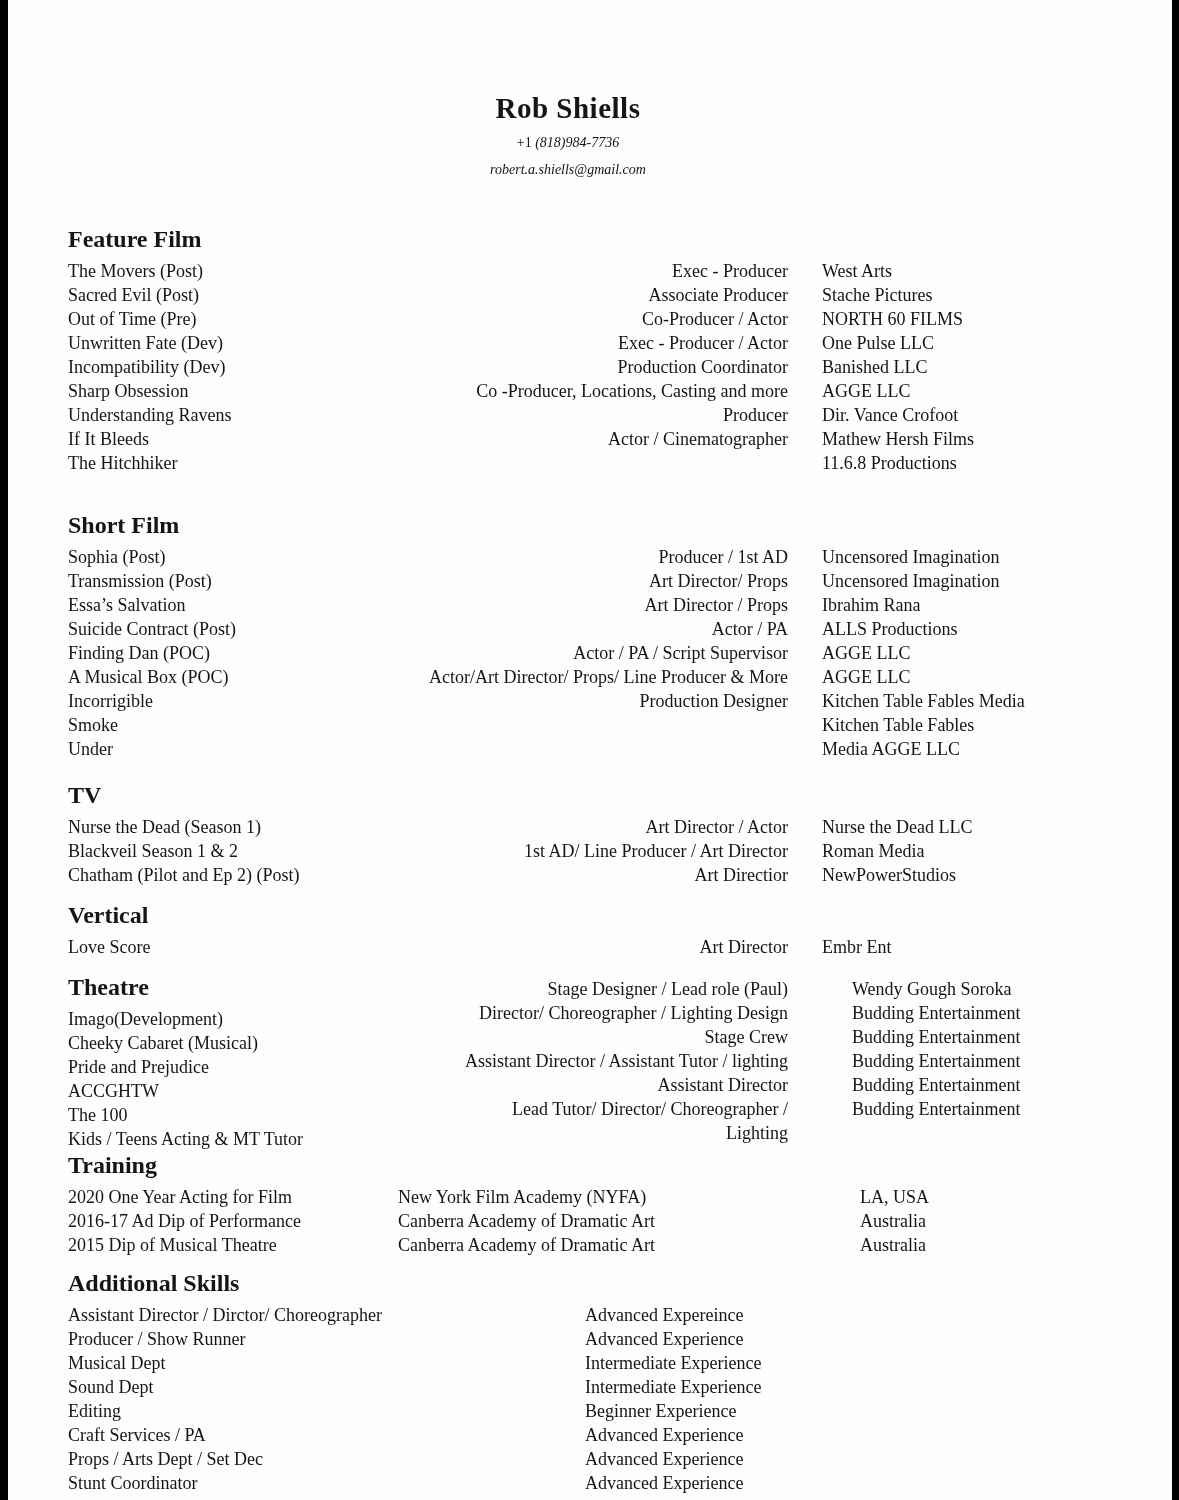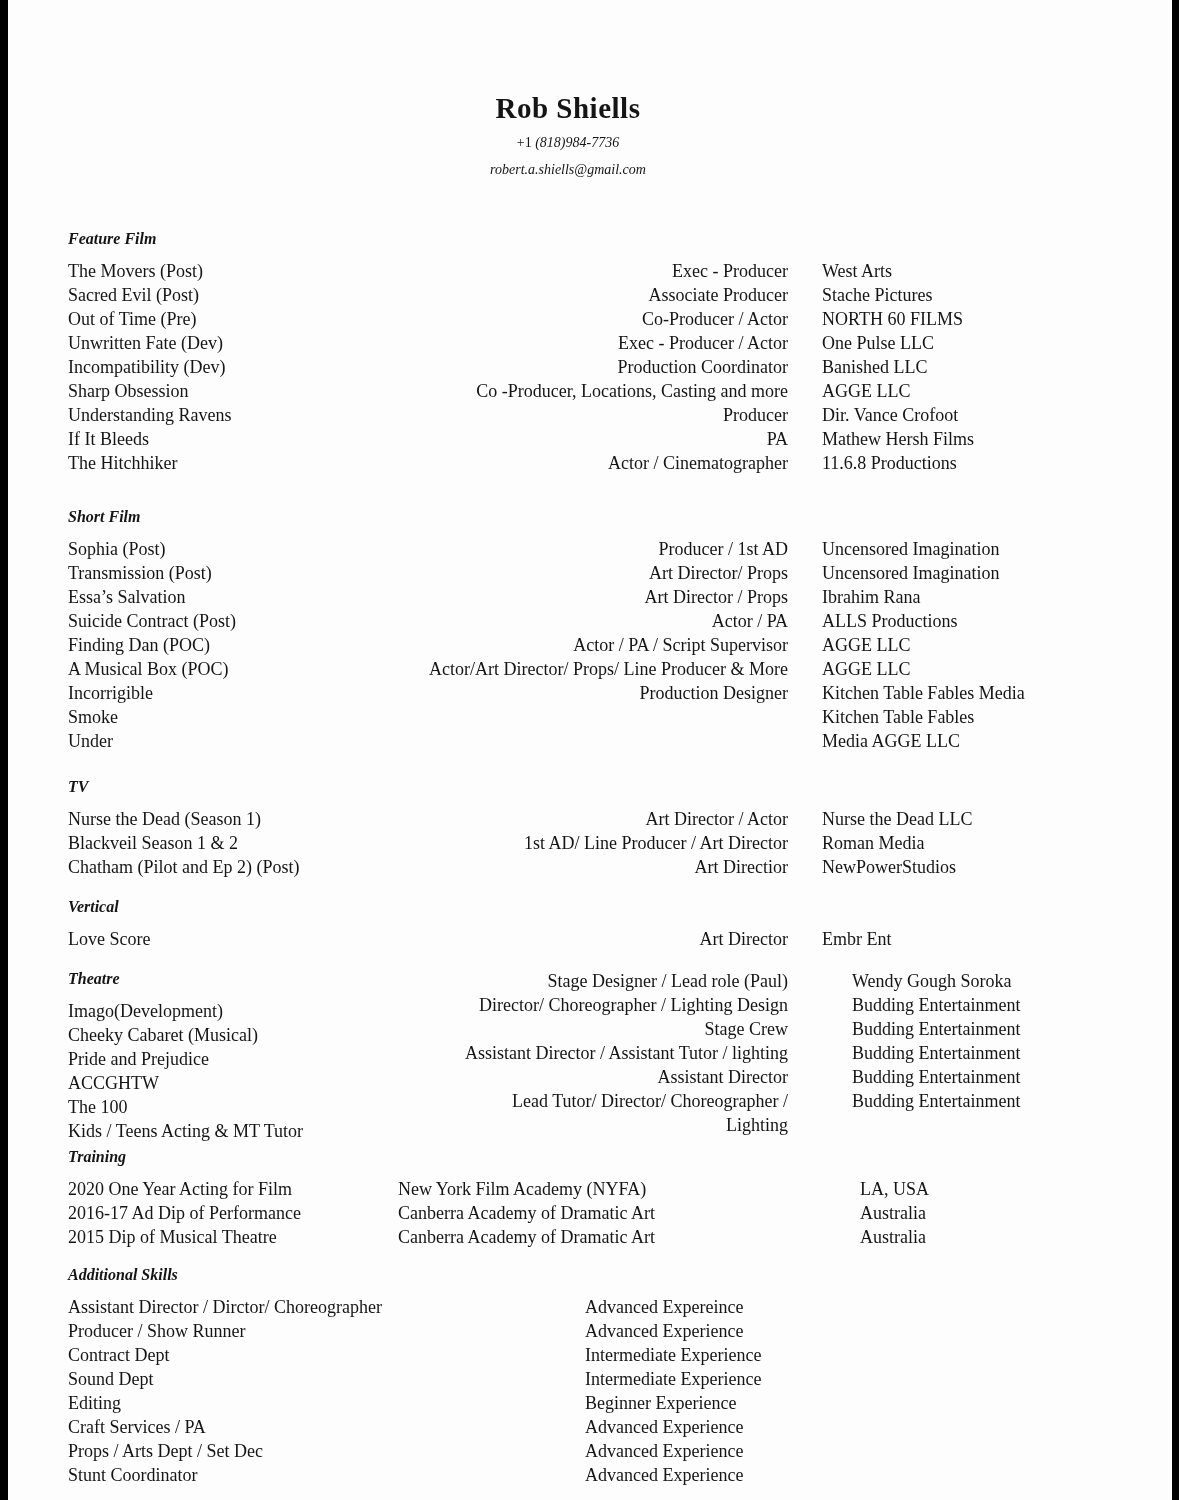--- a/index.html
+++ b/index.html
@@ -31,36 +31,35 @@
   }
   .it{font-style:italic;}
   
   .section{
     display:grid;
     grid-template-columns:290px 430px 1fr;
     width:100%;
   }
   .sec-title{
     margin:0 0 8px 0;
-    font-size:16px;
+    font-size:24px;
     font-weight:bold;
-    font-style:italic;
     line-height:24px;
   }
   .line{
     font-size:18px;
     line-height:24px;
     white-space:nowrap;
   }
   .col-roles{text-align:right;margin-top:32px;}
   .col-roles .line{white-space:normal;}
   .col-companies{margin-top:32px;padding-left:34px;}
   
   .sec-feature-film{margin-top:44px;}
-  .sec-short-film{margin-top:30px;}
+  .sec-short-film{margin-top:38px;}
   .sec-tv{margin-top:22px;}
   .sec-vertical{margin-top:16px;}
   .sec-theatre{margin-top:16px;}
   .sec-training{margin-top:2px;}
   .sec-additional-skills{margin-top:14px;}
   .sec-theatre .col-roles,
   .sec-theatre .col-companies{margin-top:2px;}
   .sec-theatre .col-companies{padding-left:64px;}
   .sec-training .col-roles{text-align:left;padding-left:40px;}
   .sec-training .col-companies{padding-left:72px;}
@@ -94,21 +93,20 @@
           <div class="line">The Hitchhiker</div>
         </div>
         <div class="col col-roles">
           <div class="line">Exec - Producer</div>
           <div class="line">Associate Producer</div>
           <div class="line">Co-Producer / Actor</div>
           <div class="line">Exec - Producer / Actor</div>
           <div class="line">Production Coordinator</div>
           <div class="line">Co -Producer, Locations, Casting and more</div>
           <div class="line">Producer</div>
-          <div class="line">PA</div>
           <div class="line">Actor / Cinematographer</div>
         </div>
         <div class="col col-companies">
           <div class="line">West Arts</div>
           <div class="line">Stache Pictures</div>
           <div class="line">NORTH 60 FILMS</div>
           <div class="line">One Pulse LLC</div>
           <div class="line">Banished LLC</div>
           <div class="line">AGGE LLC</div>
           <div class="line">Dir. Vance Crofoot</div>
@@ -224,21 +222,21 @@
           <div class="line">LA, USA</div>
           <div class="line">Australia</div>
           <div class="line">Australia</div>
         </div>
       </section>
       <section class="section sec-additional-skills">
         <div class="col col-left">
           <h2 class="sec-title">Additional Skills</h2>
           <div class="line">Assistant Director / Dirctor/ Choreographer</div>
           <div class="line">Producer / Show Runner</div>
-          <div class="line">Contract Dept</div>
+          <div class="line">Musical Dept</div>
           <div class="line">Sound Dept</div>
           <div class="line">Editing</div>
           <div class="line">Craft Services / PA</div>
           <div class="line">Props / Arts Dept / Set Dec</div>
           <div class="line">Stunt Coordinator</div>
         </div>
         <div class="col col-roles">
           <div class="line">Advanced Expereince</div>
           <div class="line">Advanced Experience</div>
           <div class="line">Intermediate Experience</div>

